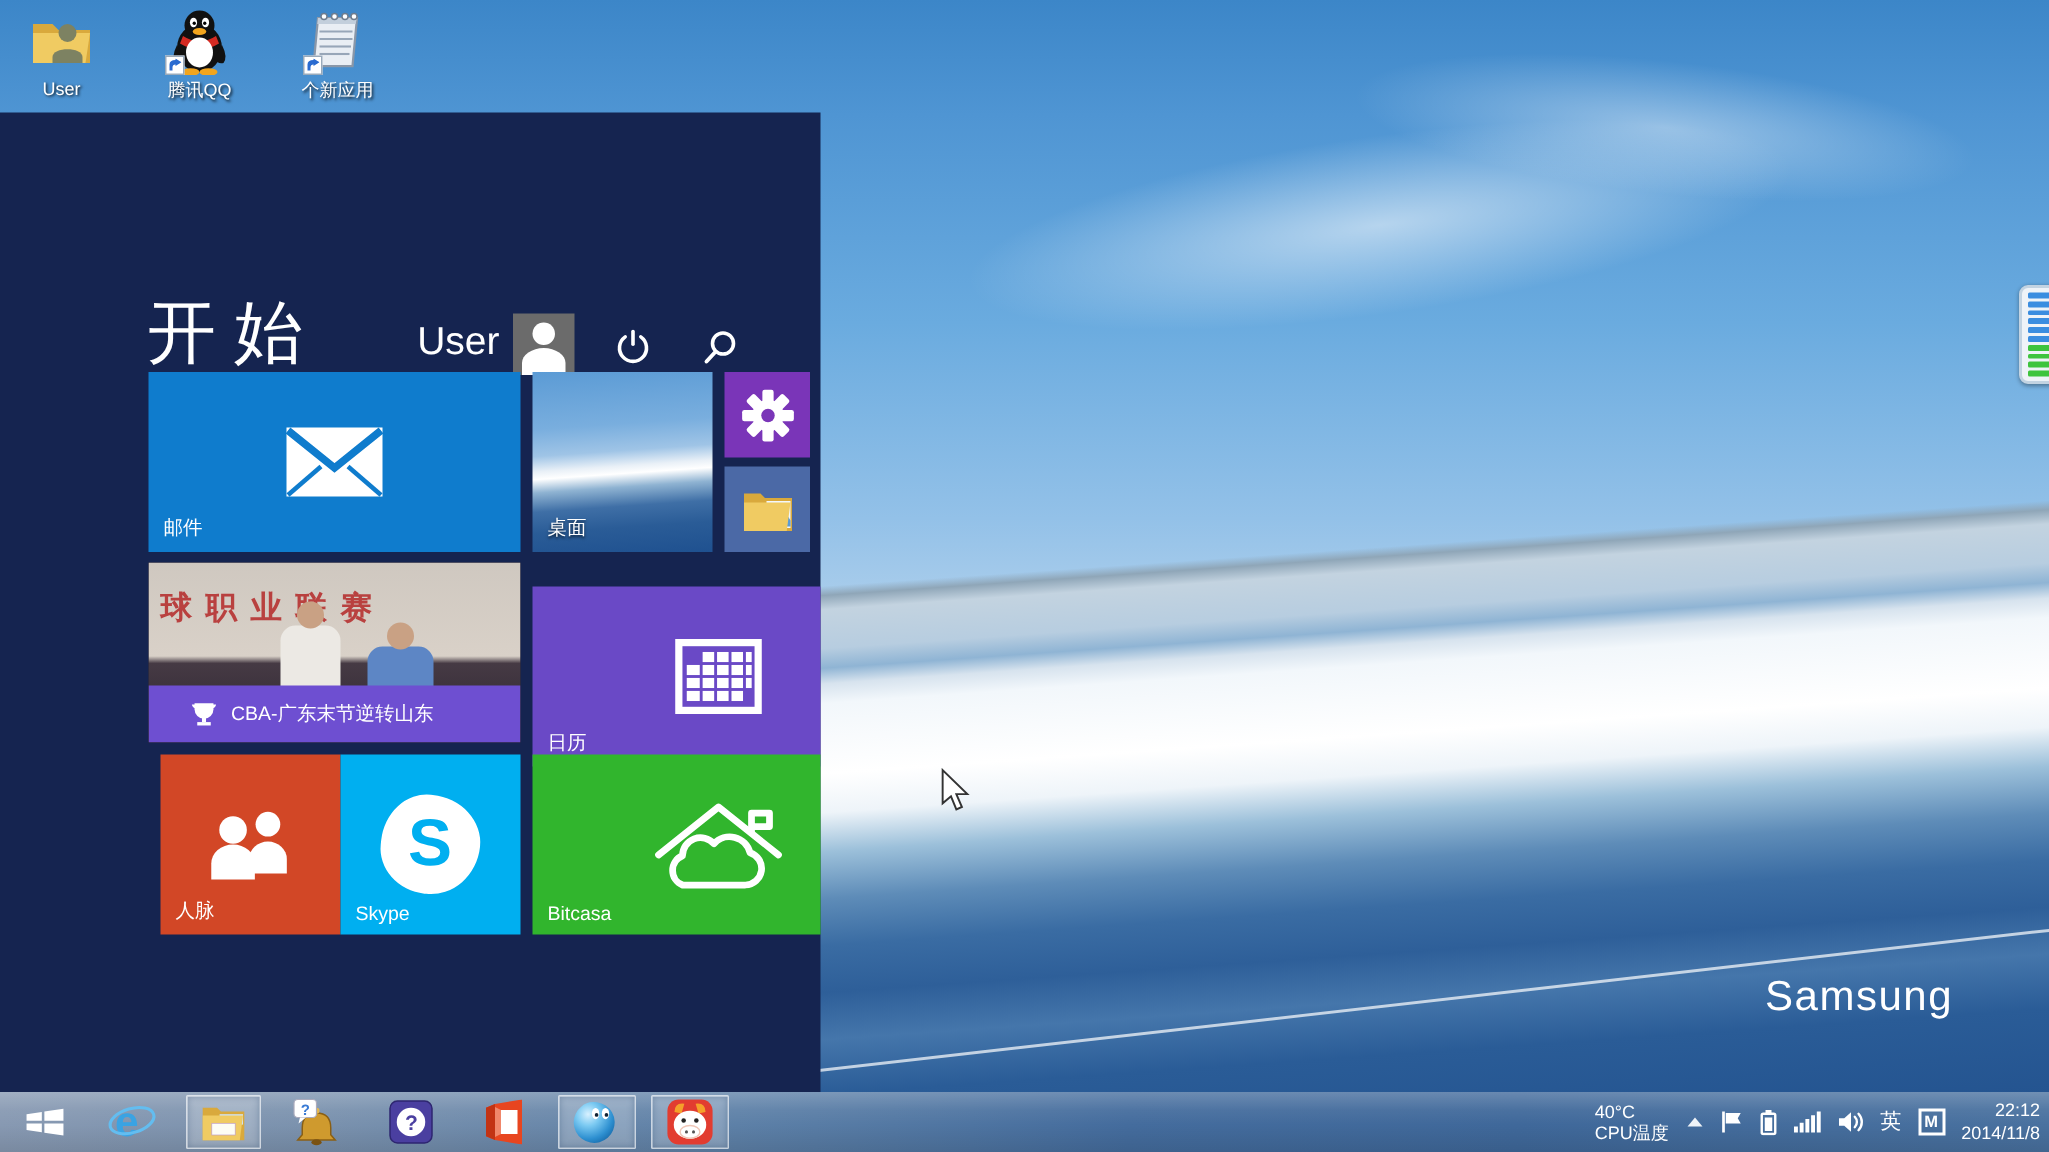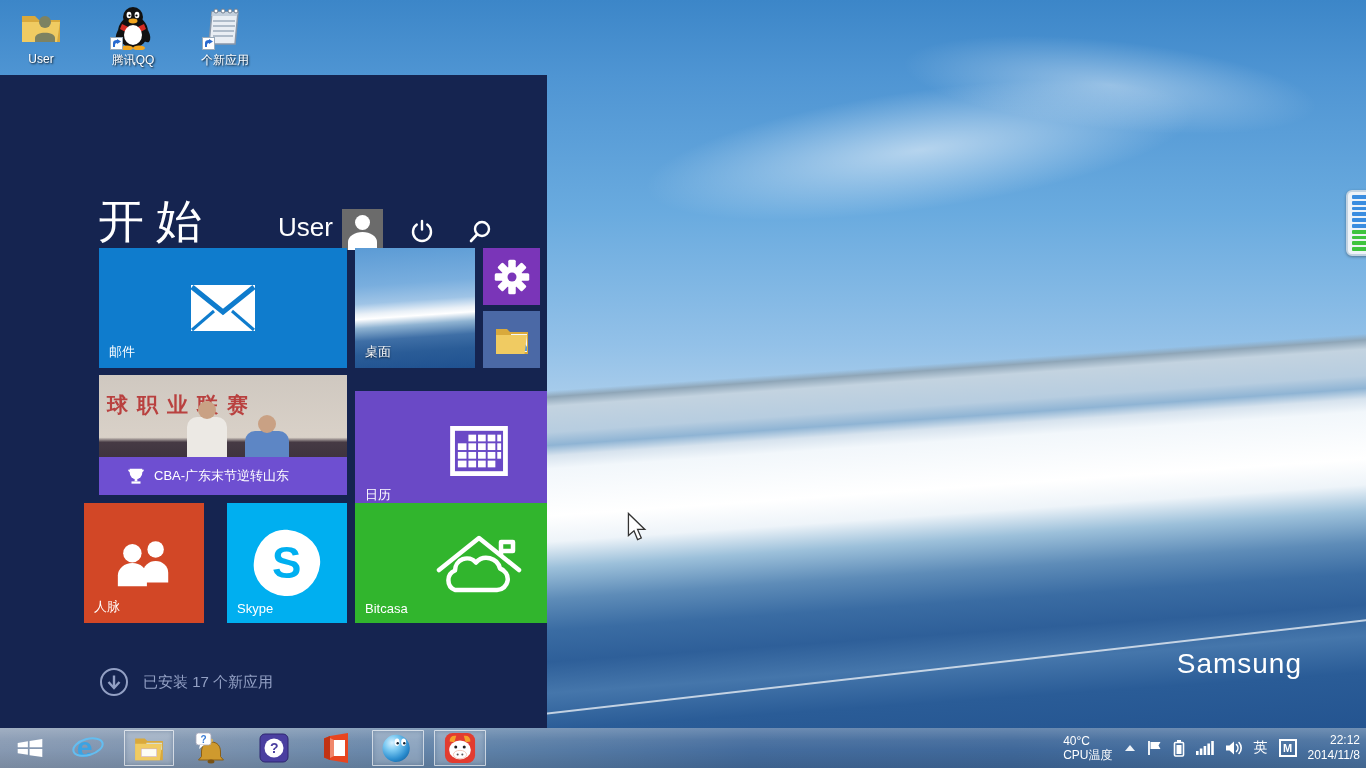--- a/index.html
+++ b/index.html
@@ -55,21 +55,21 @@
   .tile .center { position:absolute; inset:0; display:flex; align-items:center; justify-content:center; }
 
   .tile-mail     { left:99px;  top:173px; width:248px; height:120px; background:#0f7ccd; }
   .tile-desktop  { left:355px; top:173px; width:120px; height:120px;
      background:linear-gradient(176deg,#5b9bd5 0%,#79aede 30%,#9fc4e6 44%,#e9f0f7 52%,#ffffff 56%,#8fb3d2 63%,#3f6fa6 73%,#2a5c97 84%,#1f5190 100%);padding-left:48px; }
   .tile-desktop .label { text-shadow:0 1px 2px rgba(0,0,0,.7); }
   .tile-settings { left:483px; top:173px; width:57px; height:57px; background:#7a35b8; }
   .tile-explorer { left:483px; top:236px; width:57px; height:57px; background:#4b69a6; }
   .tile-sports   { left:99px;  top:300px; width:248px; height:120px; background:#2e2732; }
   .tile-calendar { left:355px; top:316px; width:248px; height:120px; background:#6a49c6; }
-  .tile-people   { left:84px;  top:428px; width:120px; height:120px; background:#d24726; }
+  .tile-people   { left:107px;  top:428px; width:120px; height:120px; background:#d24726; }
   .tile-skype    { left:227px; top:428px; width:120px; height:120px; background:#00aff0; }
   .tile-bitcasa  { left:355px; top:428px; width:248px; height:120px; background:#31b52d; }
 
   .news-photo { position:absolute; inset:0;
      background:linear-gradient(180deg,#cfc8c0 0%,#d9d1c8 52%,#463a44 56%,#2b2430 100%); }
   .news-banner { position:absolute; left:8px; top:16px; font-size:21px; font-weight:bold; color:rgba(180,40,40,.85); letter-spacing:9px; white-space:nowrap; }
   .player { position:absolute; border-radius:10px 10px 0 0; }
   .player .head { position:absolute; left:50%; top:-16px; transform:translateX(-50%); width:18px; height:18px; border-radius:50%; background:#c9a184; }
   .p1 { left:88px; top:42px; width:40px; height:45px; background:#ece9e4; }
   .p2 { left:146px; top:56px; width:44px; height:34px; background:#5d86c5; }
@@ -357,28 +357,20 @@
       <div class="center">
         <svg width="100" height="70" viewBox="0 0 100 70" fill="none" stroke="#fff" stroke-width="4.5" stroke-linecap="round" stroke-linejoin="round">
           <path d="M10 42 L50 10 L90 42"></path>
           <path d="M72 27 V14 h12 v9 h-12"></path>
           <path d="M26 62 h42 a11 11 0 0 0 3 -21.5 a14 14 0 0 0 -24 -6 a12 12 0 0 0 -21 8 a10.5 10.5 0 0 0 0 19.5 z"></path>
         </svg>
       </div>
       <span class="label">Bitcasa</span>
     </div>
 
-    <div class="footer-row">
-      <svg width="30" height="30" viewBox="0 0 30 30">
-        <circle cx="15" cy="15" r="13" fill="none" stroke="#93a0c4" stroke-width="2"></circle>
-        <line x1="15" y1="8.5" x2="15" y2="20" stroke="#93a0c4" stroke-width="2.4"></line>
-        <polyline points="9.5,15 15,21 20.5,15" fill="none" stroke="#93a0c4" stroke-width="2.4"></polyline>
-      </svg>
-      <span class="txt">已安装 17 个新应用</span>
-    </div>
   </div>
 
   <div class="taskbar"></div>
 
   <div class="tb-btn" style="left:8px; width:44px;">
     <svg width="32" height="28" viewBox="0 0 33 33">
       <g fill="#fff">
         <path d="M2 10.5 L14 8.6 L14 15.6 L2 15.6 Z"></path>
         <path d="M16 8.3 L31 6 L31 15.6 L16 15.6 Z"></path>
         <path d="M2 17.6 L14 17.6 L14 24.6 L2 22.7 Z"></path>

